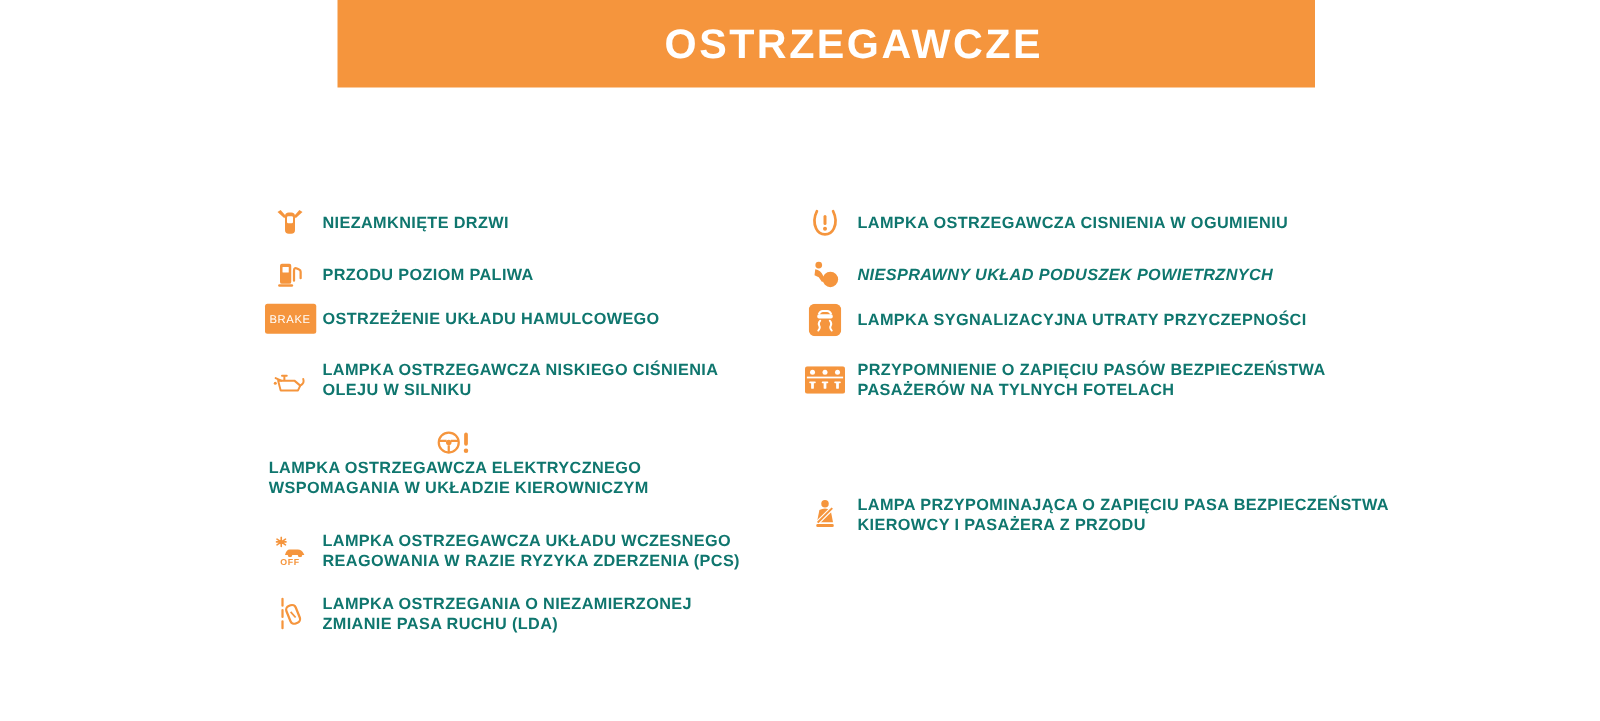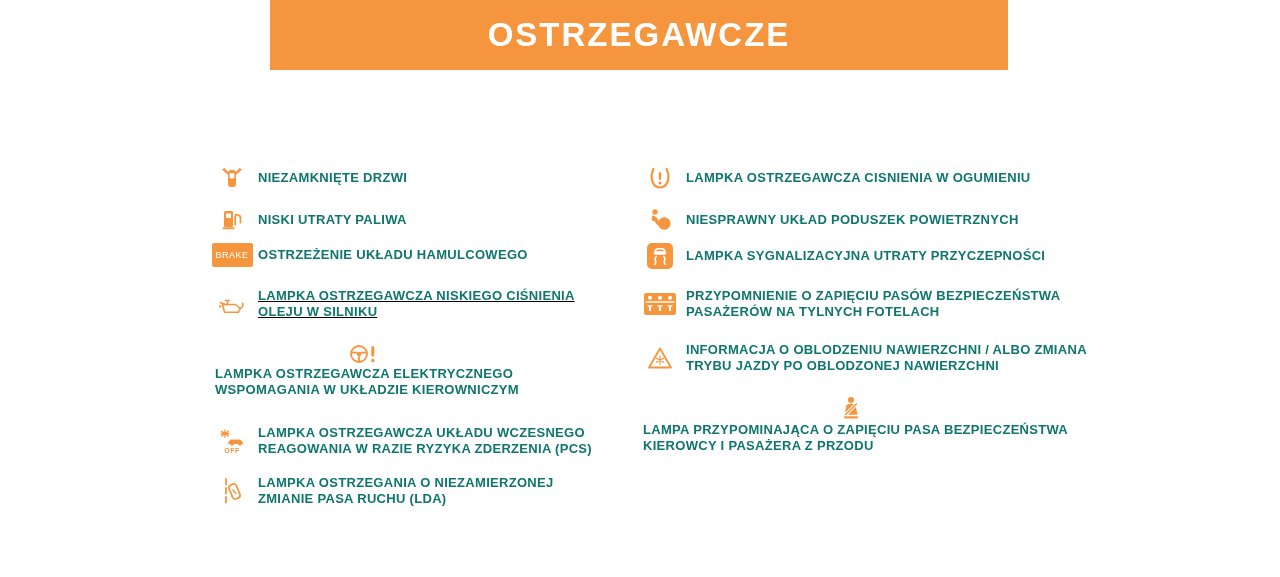--- a/index.html
+++ b/index.html
@@ -1,19 +1,19 @@
 <!DOCTYPE html>
 <html><head>
 <meta charset="utf-8">
 <style>
   html,body{margin:0;padding:0;background:#ffffff;}
   .page{position:relative;width:1280px;height:577px;background:#ffffff;overflow:hidden;
         font-family:"Liberation Sans",sans-serif;}
   .banner{position:absolute;left:270px;top:0;width:738px;height:70px;background:#F5953D;
-          display:flex;align-items:center;justify-content:center;}
+          display:flex;align-items:center;justify-content:center;padding-left:44px;}
   .banner h1{margin:0;color:#ffffff;font-size:33px;font-weight:bold;letter-spacing:2px;}
   .row{position:absolute;display:flex;align-items:center;}
   .icon-cell{width:34px;min-width:34px;display:flex;flex-direction:column;align-items:center;
              justify-content:center;margin-right:9px;}
   .label{font-size:13px;line-height:16px;font-weight:bold;color:#0f766e;letter-spacing:0.3px;
          white-space:pre-line;}
   .brake-badge{background:#F5953D;color:#ffffff;font-size:9px;font-weight:normal;
                letter-spacing:0.5px;padding:7px 4px;border-radius:2px;}
   .icon-caption{color:#F5953D;font-size:7px;font-weight:bold;letter-spacing:0.5px;margin-top:1px;}
   svg{display:block;}
@@ -41,31 +41,31 @@
 
   <div class="row" style="left:215px;top:207px;">
     <span class="icon-cell">
       <svg width="26" height="26" viewBox="0 0 26 26">
         <rect x="5" y="4" width="9" height="16" rx="1.5" fill="#F5953D"></rect>
         <rect x="7" y="6.5" width="5" height="4.5" rx="0.5" fill="#fff"></rect>
         <rect x="3.5" y="20.3" width="12" height="2" rx="1" fill="#F5953D"></rect>
         <path d="M16.2 17.5 V9.5 q0-2.6 2.3-1.7 l1.8 0.8 q1.2 0.5 1.2 1.8 V15.5" fill="none" stroke="#F5953D" stroke-width="1.8" stroke-linecap="round"></path>
       </svg>
     </span>
-    <span class="label">NISKI UTRATY PALIWA</span>
+    <span class="label">PRZODU POZIOM PALIWA</span>
   </div>
 
   <div class="row" style="left:215px;top:243px;">
     <span class="icon-cell">
       <span class="brake-badge">BRAKE</span>
     </span>
     <span class="label">OSTRZEŻENIE UKŁADU HAMULCOWEGO</span>
   </div>
 
-  <div class="row" style="left:215px;top:288px;text-decoration:underline;">
+  <div class="row" style="left:215px;top:288px;">
     <span class="icon-cell">
       <svg width="30" height="22" viewBox="0 0 30 22">
         <g fill="none" stroke="#F5953D" stroke-width="1.6" stroke-linejoin="round" stroke-linecap="round">
           <path d="M8 11.5 L3.5 9.5"></path>
           <path d="M10.5 11 V7.5 M8.6 7.5 h3.8"></path>
           <path d="M5.5 11.5 H18.5 l4.7 4 -1.8 3.8 H7.5 Z"></path>
           <path d="M23.2 15.5 q3.6-1.8 2.4-5.3"></path>
         </g>
         <circle cx="3.2" cy="13.5" r="1.2" fill="#F5953D"></circle>
       </svg>
@@ -124,21 +124,21 @@
     <span class="icon-cell">
       <svg width="26" height="26" viewBox="0 0 26 26">
         <path d="M6.5 4 q-3.6 7.2 -0.6 13.8 q2.2 4.7 7.1 4.7 q4.9 0 7.1-4.7 q3-6.6-0.6-13.8" fill="none" stroke="#F5953D" stroke-width="2.2" stroke-linecap="round"></path>
         <rect x="11.8" y="7" width="2.4" height="8" rx="1.2" fill="#F5953D"></rect>
         <circle cx="13" cy="18" r="1.6" fill="#F5953D"></circle>
       </svg>
     </span>
     <span class="label">LAMPKA OSTRZEGAWCZA CISNIENIA W OGUMIENIU</span>
   </div>
 
-  <div class="row" style="left:643px;top:207px;">
+  <div class="row" style="left:643px;top:207px;font-style:italic;">
     <span class="icon-cell">
       <svg width="26" height="26" viewBox="0 0 26 26">
         <circle cx="8" cy="5" r="2.7" fill="#F5953D"></circle>
         <path d="M5.2 8.3 q4.5 1 6 4.7 l1.7 4.3 -2.3 1.2 -2.6-3.8 -3.4-1.6 Z" fill="#F5953D"></path>
         <circle cx="17.3" cy="16.5" r="6.2" fill="#F5953D"></circle>
       </svg>
     </span>
     <span class="label">NIESPRAWNY UKŁAD PODUSZEK POWIETRZNYCH</span>
   </div>
 
@@ -170,34 +170,22 @@
           <rect x="3.4" y="12.2" width="5.2" height="1.3" rx="0.6"></rect>
           <rect x="13.4" y="12.2" width="5.2" height="1.3" rx="0.6"></rect>
           <rect x="23.4" y="12.2" width="5.2" height="1.3" rx="0.6"></rect>
         </g>
       </svg>
     </span>
     <span class="label">PRZYPOMNIENIE O ZAPIĘCIU PASÓW BEZPIECZEŃSTWA
 PASAŻERÓW NA TYLNYCH FOTELACH</span>
   </div>
 
-  <div class="row" style="left:643px;top:342px;">
-    <span class="icon-cell">
-      <svg width="26" height="24" viewBox="0 0 26 24">
-        <path d="M13 2.5 L24 21.5 H2 Z" fill="none" stroke="#F5953D" stroke-width="1.8" stroke-linejoin="round"></path>
-        <g stroke="#F5953D" stroke-width="1.2" stroke-linecap="round">
-          <path d="M13 9.8 v8.6 M9.3 12 l7.4 4.3 M16.7 12 l-7.4 4.3"></path>
-        </g>
-      </svg>
-    </span>
-    <span class="label">INFORMACJA O OBLODZENIU NAWIERZCHNI / ALBO ZMIANA
-TRYBU JAZDY PO OBLODZONEJ NAWIERZCHNI</span>
-  </div>
 
-  <div class="row" style="left:643px;top:396px;flex-direction:column;">
+  <div class="row" style="left:643px;top:396px;">
     <span class="icon-cell">
       <svg width="22" height="26" viewBox="0 0 22 26">
         <circle cx="11" cy="4" r="3" fill="#F5953D"></circle>
         <path d="M6.5 9 q4.5-2.6 9 0 l1.9 9.8 H4.6 Z" fill="#F5953D"></path>
         <line x1="16.8" y1="7.5" x2="5.2" y2="19" stroke="#fff" stroke-width="3.4"></line>
         <line x1="16.8" y1="7.5" x2="5.2" y2="19" stroke="#F5953D" stroke-width="1.6"></line>
         <rect x="4" y="20.2" width="14" height="2.4" rx="1.1" fill="#F5953D"></rect>
       </svg>
     </span>
     <span class="label">LAMPA PRZYPOMINAJĄCA O ZAPIĘCIU PASA BEZPIECZEŃSTWA

